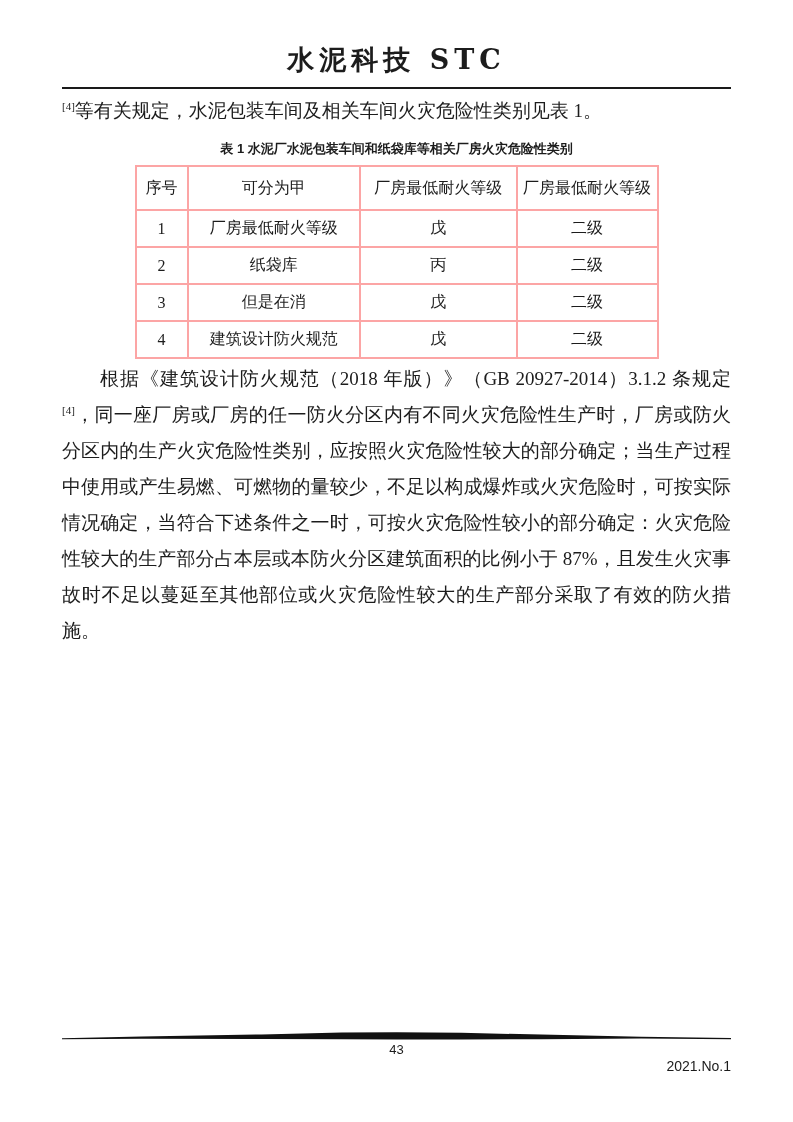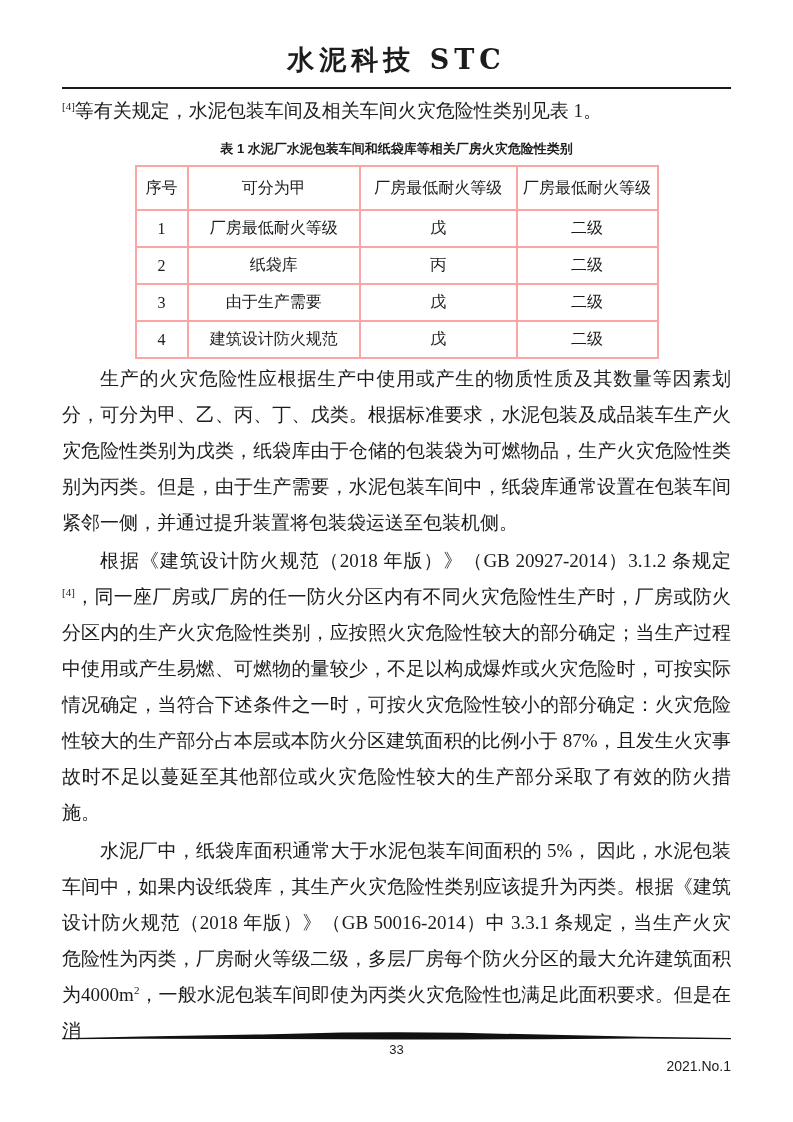--- a/index.html
+++ b/index.html
@@ -131,43 +131,41 @@
         <td>二级</td>
       </tr>
       <tr>
         <td>2</td>
         <td>纸袋库</td>
         <td>丙</td>
         <td>二级</td>
       </tr>
       <tr>
         <td>3</td>
-        <td>由于生产需要</td>
+        <td>但是在消</td>
         <td>戊</td>
         <td>二级</td>
       </tr>
       <tr>
         <td>4</td>
         <td>建筑设计防火规范</td>
         <td>戊</td>
         <td>二级</td>
       </tr>
     </tbody>
   </table>
 
 
-  <p class="body-para">生产的火灾危险性应根据生产中使用或产生的物质性质及其数量等因素划分，可分为甲、乙、丙、丁、戊类。根据标准要求，水泥包装及成品装车生产火灾危险性类别为戊类，纸袋库由于仓储的包装袋为可燃物品，生产火灾危险性类别为丙类。但是，由于生产需要，水泥包装车间中，纸袋库通常设置在包装车间紧邻一侧，并通过提升装置将包装袋运送至包装机侧。</p>
 
   <p class="body-para"><span>根据《建筑设计防火规范（2018 年版）》（GB 20927-2014）3.1.2 条规定</span><sup class="ref">[4]</sup><span>，同一座厂房或厂房的任一防火分区内有不同火灾危险性生产时，厂房或防火分区内的生产火灾危险性类别，应按照火灾危险性较大的部分确定；当生产过程中使用或产生易燃、可燃物的量较少，不足以构成爆炸或火灾危险时，可按实际情况确定，当符合下述条件之一时，可按火灾危险性较小的部分确定：火灾危险性较大的生产部分占本层或本防火分区建筑面积的比例小于 87%，且发生火灾事故时不足以蔓延至其他部位或火灾危险性较大的生产部分采取了有效的防火措施。</span></p>
 
-  <p class="body-para"><span>水泥厂中，纸袋库面积通常大于水泥包装车间面积的 5%， 因此，水泥包装车间中，如果内设纸袋库，其生产火灾危险性类别应该提升为丙类。根据《建筑设计防火规范（2018 年版）》（GB 50016-2014）中 3.3.1 条规定，当生产火灾危险性为丙类，厂房耐火等级二级，多层厂房每个防火分区的最大允许建筑面积为4000m</span><sup class="ref">2</sup><span>，一般水泥包装车间即使为丙类火灾危险性也满足此面积要求。但是在消</span></p>
 
 </div>
 
 <div class="footer">
   <svg class="footer-rule-svg" viewBox="0 0 670 9" preserveAspectRatio="none" aria-hidden="true">
     <polygon fill="#111111" points="0,7.2 80,5.6 200,3.4 280,1.6 335,1.2 400,1.8 480,3.6 580,5.8 670,7.0 670,8.2 580,7.6 480,8.2 400,8.4 335,8.4 280,8.2 200,8.0 80,7.8 0,8.2"></polygon>
   </svg>
   <div class="footer-row">
-    <span class="page-number">33</span>
+    <span class="page-number">43</span>
     <span class="issue-label">2021.No.1</span>
   </div>
 </div>
 
 </body></html>

